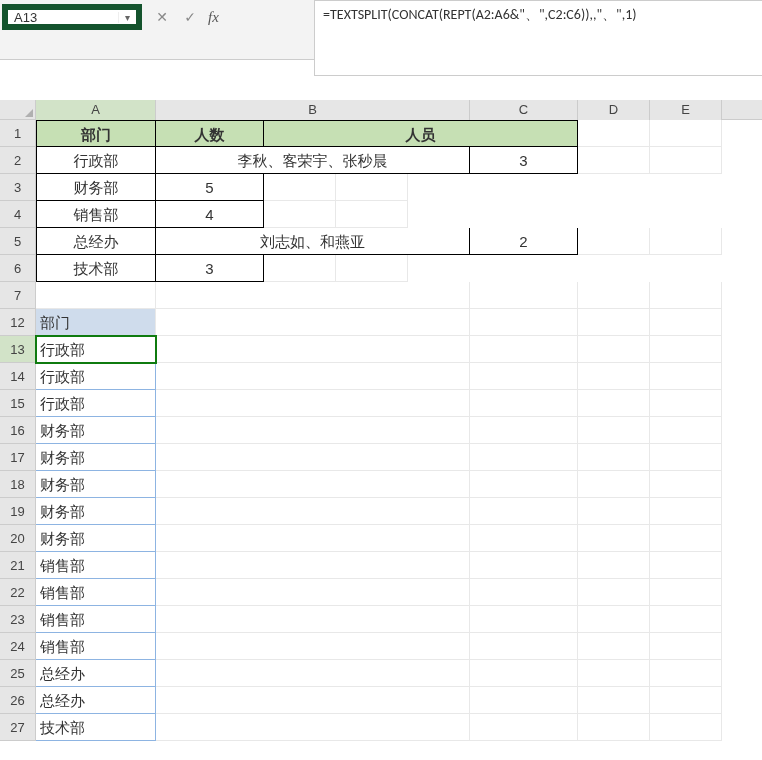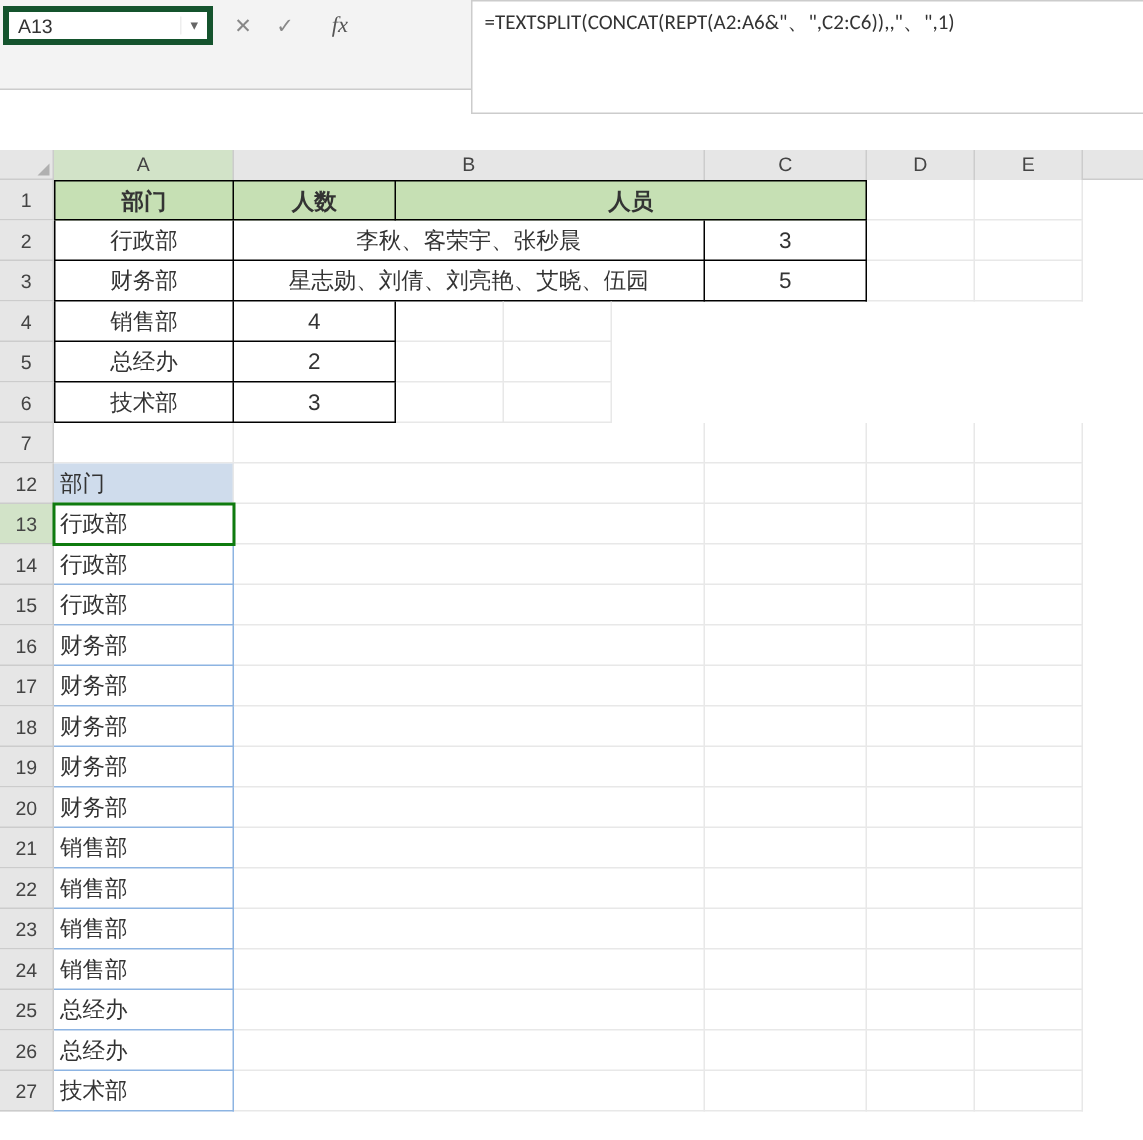--- a/index.html
+++ b/index.html
@@ -19,21 +19,21 @@
     align-items: flex-start;
     padding-top: 4px;
     background: #f3f3f3;
   }
   .namebox-area {
     display: flex;
     align-items: center;
     height: 26px;
     width: 140px;
     background: #fff;
-    border: 4px solid #14532d;
+    border: 6px solid #14532d;
     margin-left: 2px;
     position: relative;
   }
   .namebox {
     flex: 1;
     padding-left: 6px;
     font-size: 13px;
     color: #333;
   }
   .namebox-dd {
@@ -55,21 +55,21 @@
     font-size: 14px;
     width: 20px;
     text-align: center;
   }
   .fx-fx {
     font-style: italic;
     color: #555;
     font-family: "Times New Roman", serif;
     font-size: 15px;
     width: 24px;
-    text-align: right;
+    text-align: left;
   }
   .formula-bar {
     flex: 1;
     height: 76px;
     background: #fff;
     border: 1px solid #ccc;
     border-right: none;
     padding: 5px 8px;
     font-size: 14px;
     color: #333;
@@ -217,37 +217,37 @@
     <div class="cell colA tbl-cell tbl-left">行政部</div>
     <div class="cell colB tbl-cell">李秋、客荣宇、张秒晨</div>
     <div class="cell colC tbl-cell">3</div>
     <div class="cell colD"></div>
     <div class="cell colE"></div>
   </div>
 
   <div class="row">
     <div class="row-h">3</div>
     <div class="cell colA tbl-cell tbl-left">财务部</div>
-    <div class="cell colB tbl-cell">星志勋、刘倩、刘亮艳、艾晓、伍园</div>
     <div class="cell colC tbl-cell">5</div>
     <div class="cell colD"></div>
     <div class="cell colE"></div>
   </div>
 
   <div class="row">
     <div class="row-h">4</div>
     <div class="cell colA tbl-cell tbl-left">销售部</div>
     <div class="cell colC tbl-cell">4</div>
     <div class="cell colD"></div>
     <div class="cell colE"></div>
   </div>
 
   <div class="row">
     <div class="row-h">5</div>
     <div class="cell colA tbl-cell tbl-left">总经办</div>
+    <div class="cell colB tbl-cell">刘志如、和燕亚</div>
     <div class="cell colC tbl-cell">2</div>
     <div class="cell colD"></div>
     <div class="cell colE"></div>
   </div>
 
   <div class="row">
     <div class="row-h">6</div>
     <div class="cell colA tbl-cell tbl-left">技术部</div>
     <div class="cell colC tbl-cell">3</div>
     <div class="cell colD"></div>

